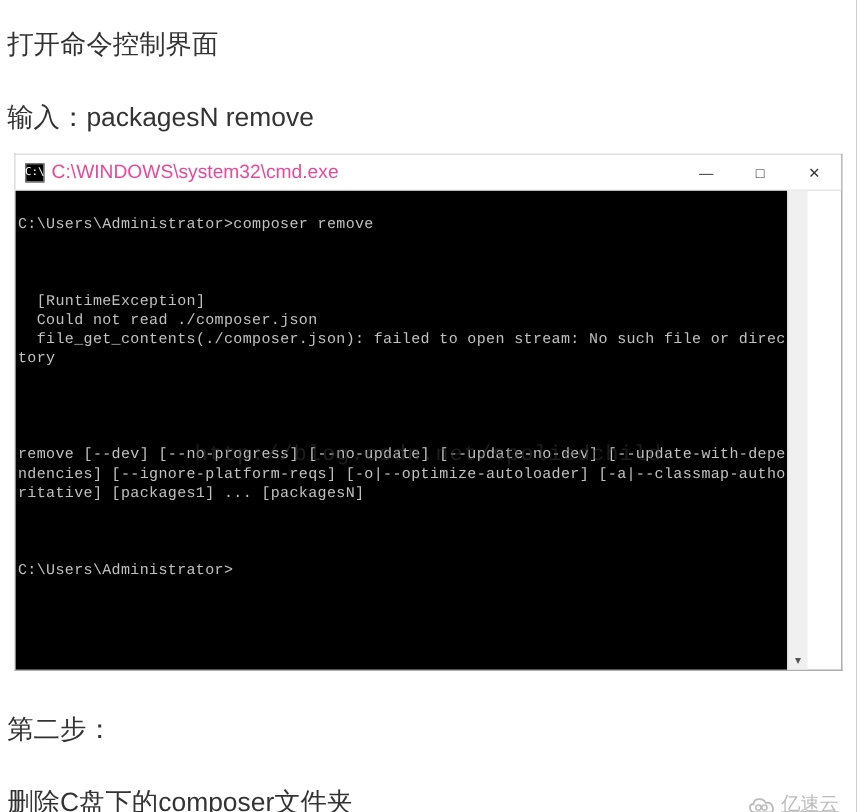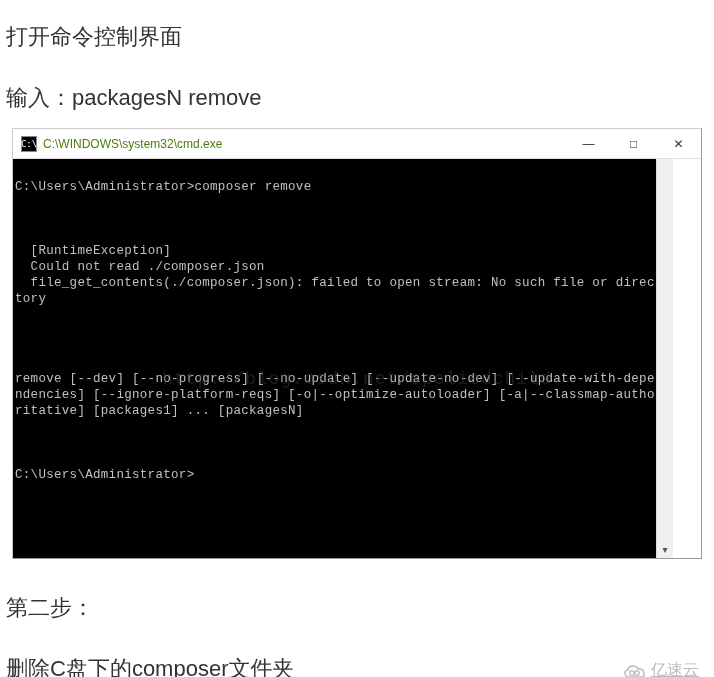--- a/index.html
+++ b/index.html
@@ -41,22 +41,22 @@
       display: flex;
       align-items: center;
       justify-content: center;
       font-size: 9px;
       color: #fff;
       font-family: monospace;
       margin-right: 6px;
       border: 1px solid #888;
     }
     .title-text {
-      font-size: 12px;
-      color: #4d7c0f;
+      font-size: 16px;
+      color: #ec4899;
       flex: 1;
       font-family: "Segoe UI", sans-serif;
     }
     .window-controls {
       display: flex;
     }
     .win-btn {
       width: 45px;
       height: 29px;
       display: flex;

